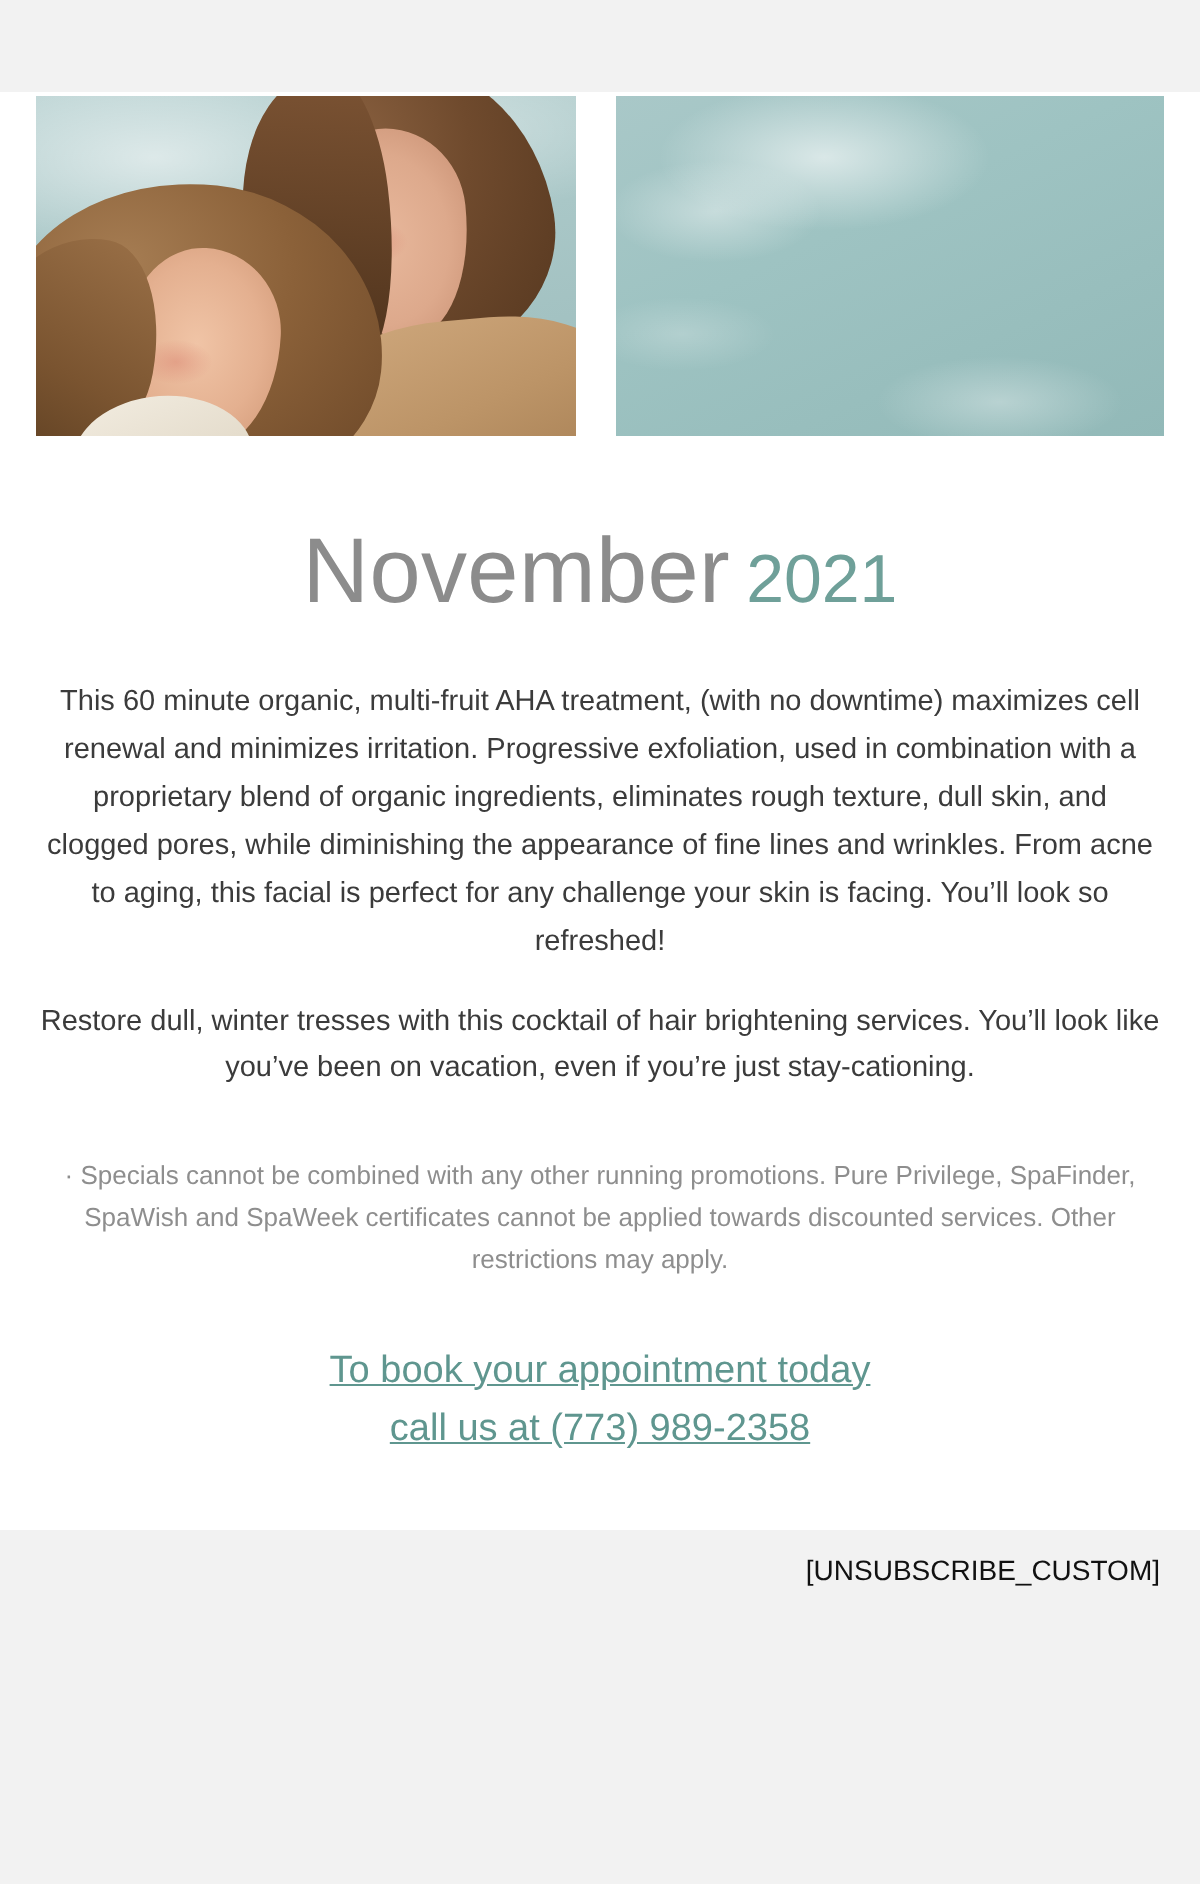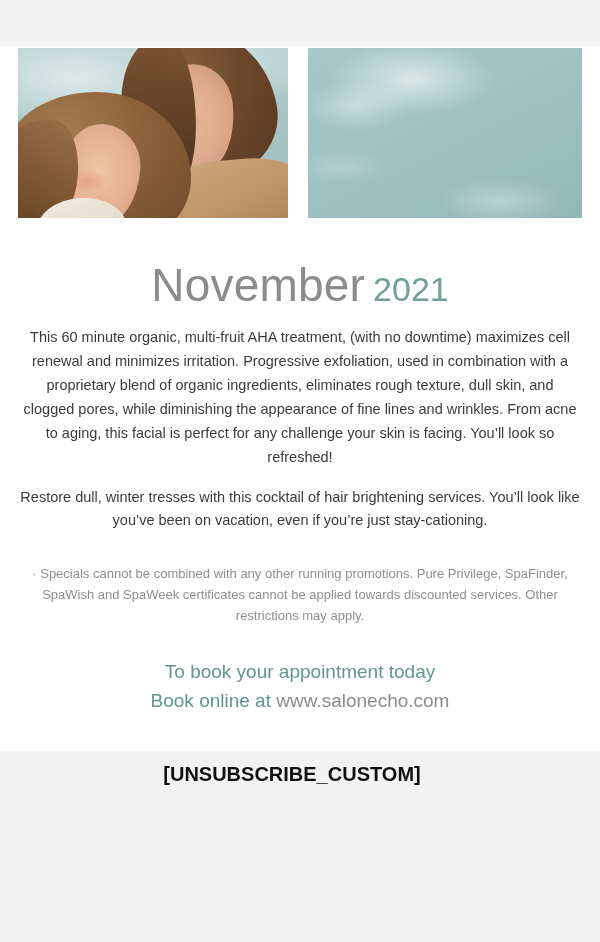--- a/index.html
+++ b/index.html
@@ -186,21 +186,21 @@
     color: #6fa099;
     font-weight: 400;
     line-height: 1.25;
   }
   .offer-title .savings {
     font-size: 13px;
     margin-left: 5px;
   }
 
   .body-copy {
-    margin: 18px auto 0 auto;
+    margin: 32px auto 0 auto;
     max-width: 560px;
     font-size: 14.5px;
     line-height: 1.65;
     color: #3b3b3b;
   }
 
   .offer-title-2 {
     margin: 40px 0 0 0;
     font-size: 21px;
     color: #5f968f;
@@ -227,33 +227,33 @@
     font-size: 13px;
     line-height: 1.62;
     color: #8e8e8e;
   }
 
   .cta {
     margin: 30px 0 0 0;
     font-size: 19px;
     line-height: 1.55;
     color: #5f968f;
+    text-decoration: underline;
   }
   .cta .line { display: block; }
   .cta .url { color: #8c8c8c; }
 
   .card-bottom-pad { height: 36px; }
 
   .unsub {
     padding: 12px 4px 0 4px;
-    font-size: 20px;
+    font-size: 14px;
     color: #111111;
-    text-align: center;
+    text-align: right;
     background: #f2f2f2;
-    font-weight: bold;
   }
 </style>
 </head>
 <body>
 
 <div class="email-wrap">
 
   <div class="top-gutter"></div>
 
   <div class="card">
@@ -287,21 +287,21 @@
 
       <p class="body-copy">This 60 minute organic, multi-fruit AHA treatment, (with no downtime) maximizes cell renewal and minimizes irritation. Progressive exfoliation, used in combination with a proprietary blend of organic ingredients, eliminates rough texture, dull skin, and clogged pores, while diminishing the appearance of fine lines and wrinkles. From acne to aging, this facial is perfect for any challenge your skin is facing. You’ll look so refreshed!</p>
 
 
       <p class="body-copy-2">Restore dull, winter tresses with this cocktail of hair brightening services. You’ll look like you’ve been on vacation, even if you’re just stay-cationing.</p>
 
       <p class="fine-print">· Specials cannot be combined with any other running promotions. Pure Privilege, SpaFinder, SpaWish and SpaWeek certificates cannot be applied towards discounted services. Other restrictions may apply.</p>
 
       <div class="cta">
         <span class="line">To book your appointment today</span>
-        <span class="line"><span>Book online at </span><span class="url">www.salonecho.com</span></span>
+        <span class="line">call us at (773) 989-2358</span>
       </div>
 
     </div>
 
     <div class="card-bottom-pad"></div>
   </div>
 
   <div class="unsub">[UNSUBSCRIBE_CUSTOM]</div>
 
 </div>

